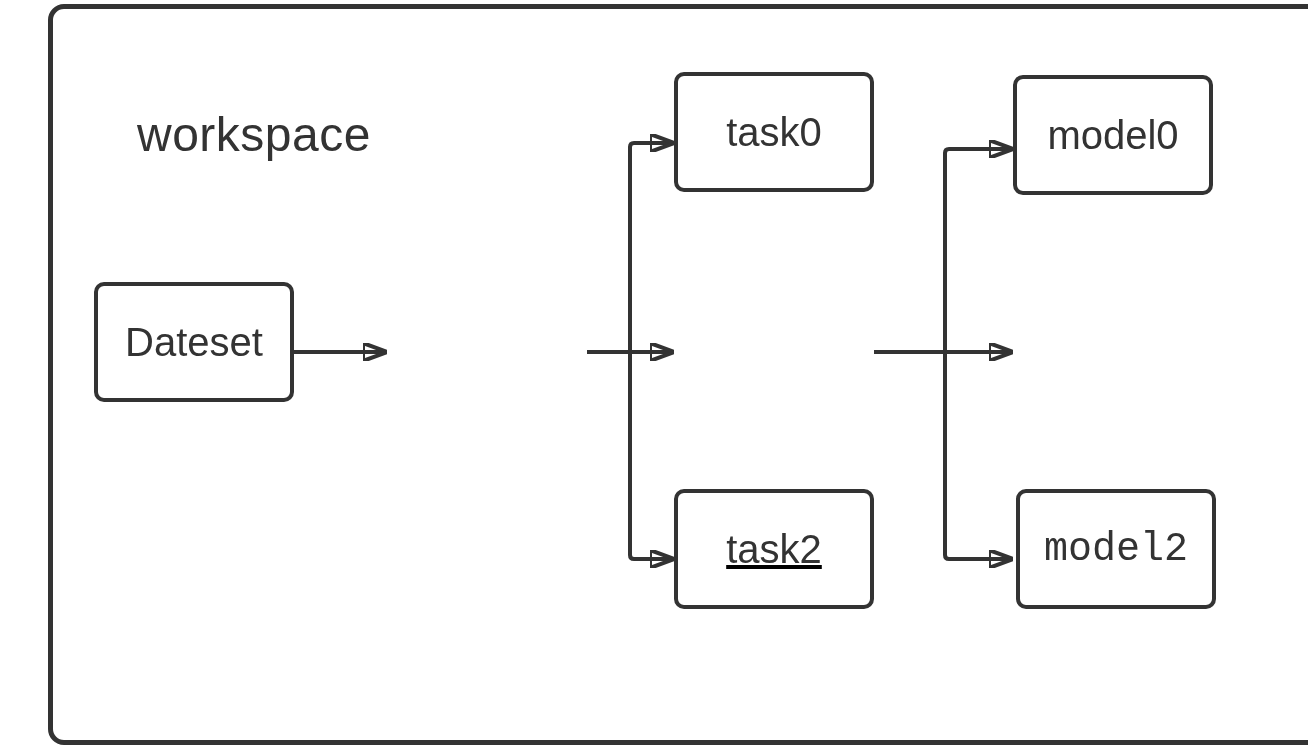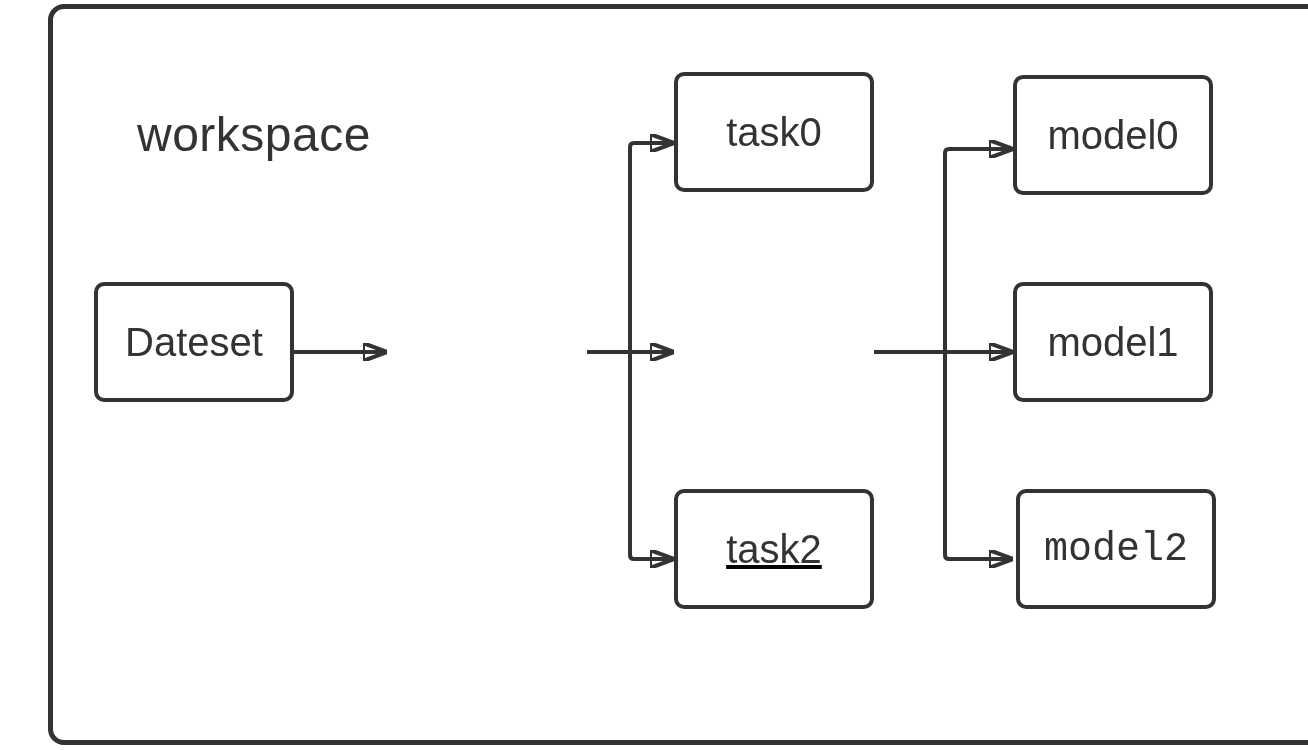--- a/index.html
+++ b/index.html
@@ -114,21 +114,18 @@
 
 
   <div class="node node-task2">
     <span class="label">task2</span>
   </div>
 
   <div class="node node-model0">
     <span class="label">model0</span>
   </div>
 
-  <div class="node node-model1">
-    <span class="label">model1</span>
-  </div>
 
   <div class="node node-model2">
     <span class="label">model2</span>
   </div>
 
 </div>
 
 </body></html>

